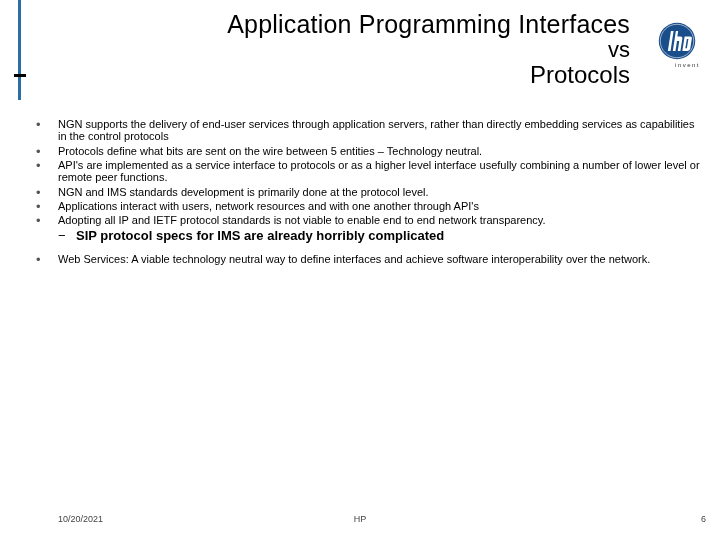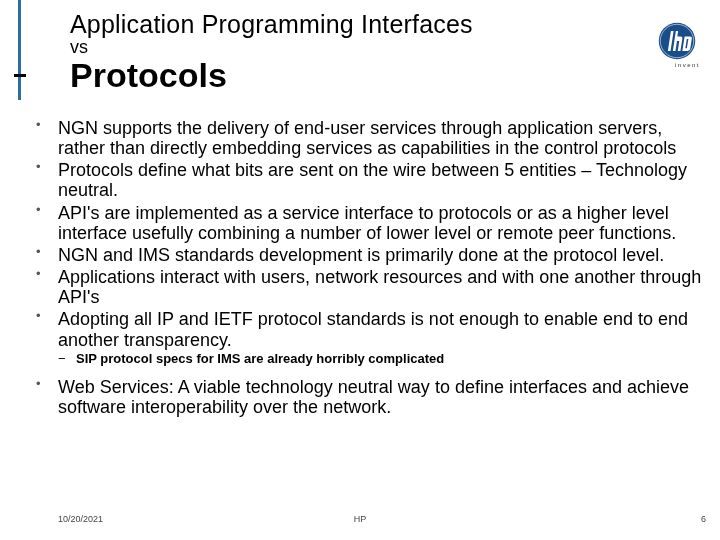--- a/index.html
+++ b/index.html
@@ -1,28 +1,28 @@
 <!DOCTYPE html>
 <html><head>
 <meta charset="utf-8">
 <style>
   * { margin: 0; padding: 0; box-sizing: border-box; }
   html, body { width: 720px; height: 540px; font-family: Arial, Helvetica, sans-serif; background: #fff; color: #000; overflow: hidden; }
   .slide { position: relative; width: 720px; height: 540px; }
   .accent-bar { position: absolute; left: 18px; top: 0; width: 3px; height: 100px; background: #2a6ea6; }
   .accent-tick { position: absolute; left: 14px; top: 74px; width: 12px; height: 3px; background: #000; }
-  .header { position: absolute; top: 10px; left: 70px; right: 90px; text-align: left; }
+  .header { position: absolute; top: 10px; left: 70px; right: 90px; text-align: right; }
   .title-line1 { font-size: 25px; font-weight: 400; letter-spacing: 0.2px; }
-  .title-line2 { font-size: 18px; font-weight: 400; margin-top: -2px; }
-  .title-line3 { font-size: 34px; font-weight: 700; margin-top: -2px; }
+  .title-line2 { font-size: 22px; font-weight: 400; margin-top: -2px; }
+  .title-line3 { font-size: 24px; font-weight: 400; margin-top: -2px; }
   .logo { position: absolute; top: 22px; right: 24px; width: 38px; height: 38px; }
   .logo-caption { position: absolute; top: 62px; right: 20px; font-size: 6px; letter-spacing: 1.5px; color: #333; }
   .body { position: absolute; top: 118px; left: 30px; right: 18px; }
   .bullets { list-style: none; }
-  .bullets > li { position: relative; padding-left: 28px; font-size: 18px; line-height: 1.12; margin-bottom: 2px; }
+  .bullets > li { position: relative; padding-left: 28px; font-size: 11px; line-height: 1.12; margin-bottom: 2px; }
   .bullets > li::before { content: "•"; position: absolute; left: 6px; top: 0; font-size: 13px; color: #555; }
   .sub { list-style: none; margin: 2px 0 4px 0; }
   .sub > li { position: relative; padding-left: 46px; font-size: 13px; font-weight: 700; line-height: 1.15; }
   .sub > li::before { content: "−"; position: absolute; left: 28px; top: 0; font-weight: 400; }
   .last-bullet { margin-top: 10px; }
   .footer { position: absolute; bottom: 10px; left: 0; right: 0; height: 16px; font-size: 9px; color: #444; margin-top: 40px; }
   .footer-date { position: absolute; left: 58px; }
   .footer-center { position: absolute; left: 50%; transform: translateX(-50%); }
   .footer-page { position: absolute; right: 14px; }
 </style>
@@ -48,21 +48,21 @@
   </svg>
   <div class="logo-caption">invent</div>
 
   <div class="body">
     <ul class="bullets">
       <li>NGN supports the delivery of end-user services through application servers, rather than directly embedding services as capabilities in the control protocols</li>
       <li>Protocols define what bits are sent on the wire between 5 entities – Technology neutral.</li>
       <li>API's are implemented as a service interface to protocols or as a higher level interface usefully combining a number of lower level or remote peer functions.</li>
       <li>NGN and IMS standards development is primarily done at the protocol level.</li>
       <li>Applications interact with users, network resources and with one another through API's</li>
-      <li>Adopting all IP and IETF protocol standards is not enough to enable end to end another transparency.</li>
+      <li>Adopting all IP and IETF protocol standards is not viable to enable end to end network transparency.</li>
     </ul>
     <ul class="sub">
       <li>SIP protocol specs for IMS are already horribly complicated</li>
     </ul>
     <ul class="bullets last-bullet">
       <li>Web Services:  A viable technology neutral way to define interfaces and achieve software interoperability over the network.</li>
     </ul>
   </div>
 
   <div class="footer">

